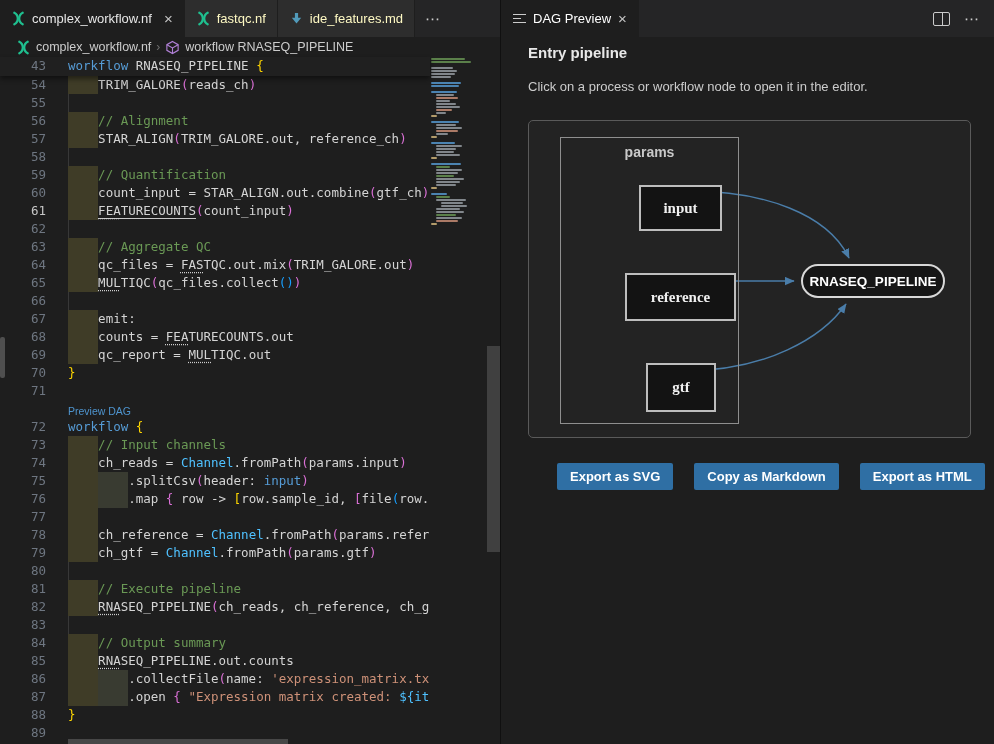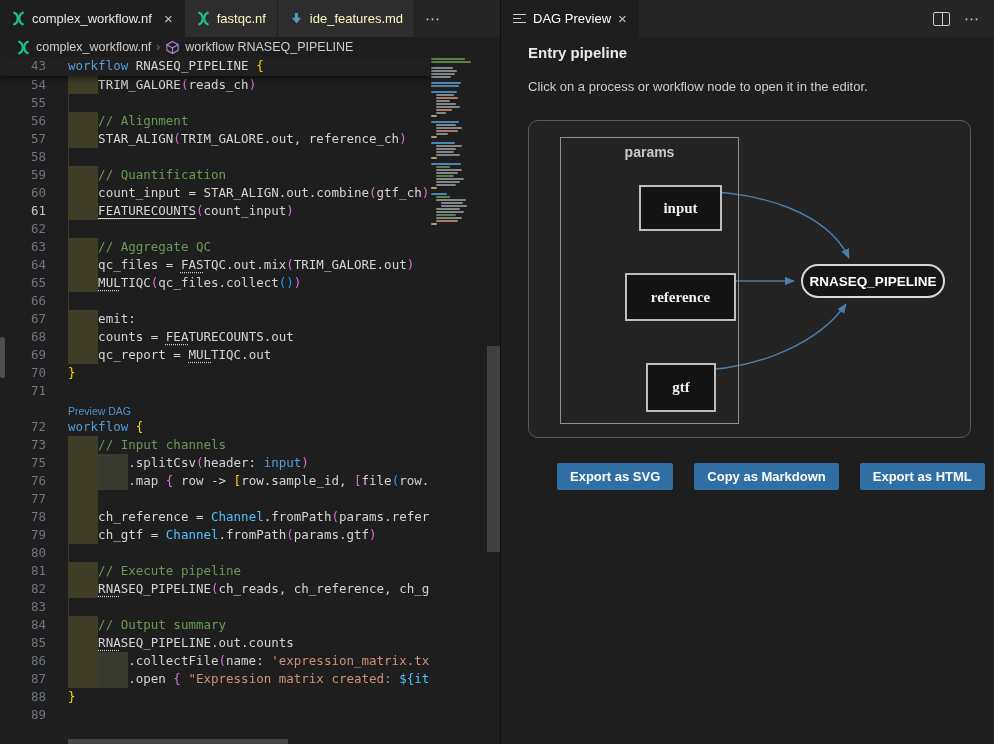--- a/index.html
+++ b/index.html
@@ -47,21 +47,21 @@
   #panel-tab{display:flex;align-items:center;gap:7px;padding:0 12px;background:#1e1e1e;color:#ffffff;font-size:13px;cursor:pointer;}
   #panel-actions{margin-left:auto;display:flex;align-items:center;gap:14px;padding-right:14px;color:#cccccc;}
   .icon-lines{display:inline-block;width:13px;}
   .icon-lines i{display:block;height:1.5px;background:#cccccc;margin:2.5px 0;}
   .icon-lines i:nth-child(2){width:8px;} .icon-lines i:nth-child(1),.icon-lines i:nth-child(3){width:13px;}
   .split-icon{width:15px;height:12px;border:1.2px solid #cccccc;border-radius:2px;position:relative;display:inline-block;}
   .split-icon:after{content:"";position:absolute;left:50%;top:0;bottom:0;width:1.2px;background:#cccccc;}
   .ellipsis{font-size:15px;letter-spacing:1px;cursor:pointer;}
   #panel-heading{position:absolute;left:27px;top:44px;font-size:15px;font-weight:700;color:#e8e8e8;}
   #panel-subtitle{position:absolute;left:27px;top:79px;font-size:13px;color:#cccccc;}
-  #dag{position:absolute;left:27px;top:120px;width:443px;height:318px;border:1.5px solid #5a5a5a;border-radius:10px;background:#232323;box-sizing:border-box;}
+  #dag{position:absolute;left:27px;top:120px;width:443px;height:318px;border:1.5px solid #5a5a5a;border-radius:5px;background:#232323;box-sizing:border-box;}
   #dag-cluster{position:absolute;left:31px;top:16px;width:179px;height:287px;border:1.5px solid #8f8f8f;box-sizing:border-box;}
   #dag-cluster .cluster-label{position:absolute;left:0;right:0;top:6px;text-align:center;font-size:14px;font-weight:700;color:#c9c9c9;}
   .dag-node{position:absolute;border:2.5px solid #bdbdbd;background:#131313;color:#f0f0f0;
             display:flex;align-items:center;justify-content:center;font-size:15px;font-weight:600;cursor:pointer;box-sizing:border-box;font-family:Liberation Serif, serif;}
   #node-input{left:78px;top:47px;width:83px;height:46px;}
   #node-reference{left:64px;top:135px;width:111px;height:48px;}
   #node-gtf{left:85px;top:225px;width:70px;height:49px;}
   #node-target{position:absolute;left:272px;top:143px;width:144px;height:34px;border:2.5px solid #d8d8d8;border-radius:17px;
                background:#161616;color:#ffffff;display:flex;align-items:center;justify-content:center;
                font-size:13.5px;font-weight:600;cursor:pointer;box-sizing:border-box;}
@@ -131,20 +131,21 @@
       <div class="row"><span class="band1"></span><span class="num">65</span><span class="code"><span class="tk-w">    </span><span class="tk-w tk-dotted">MUL</span><span class="tk-w">TIQC</span><span class="tk-p">(</span><span class="tk-w">qc_files.collect</span><span class="tk-b">()</span><span class="tk-p">)</span></span></div>
       <div class="row"><span class="guide1"></span><span class="num">66</span><span class="code"></span></div>
       <div class="row"><span class="band1"></span><span class="num">67</span><span class="code"><span class="tk-w">    emit:</span></span></div>
       <div class="row"><span class="band1"></span><span class="num">68</span><span class="code"><span class="tk-w">    counts = </span><span class="tk-w tk-dotted">FEA</span><span class="tk-w">TURECOUNTS.out</span></span></div>
       <div class="row"><span class="band1"></span><span class="num">69</span><span class="code"><span class="tk-w">    qc_report = </span><span class="tk-w tk-dotted">MUL</span><span class="tk-w">TIQC.out</span></span></div>
       <div class="row"><span class="num">70</span><span class="code"><span class="tk-y">}</span></span></div>
       <div class="row"><span class="num">71</span><span class="code"></span></div>
       <div class="row lens"><span class="lens-link">Preview DAG</span></div>
       <div class="row"><span class="num">72</span><span class="code"><span class="tk-k">workflow </span><span class="tk-y">{</span></span></div>
       <div class="row"><span class="band1"></span><span class="num">73</span><span class="code"><span class="tk-w">    </span><span class="tk-c">// Input channels</span></span></div>
+      <div class="row"><span class="band1"></span><span class="num">74</span><span class="code"><span class="tk-w">    ch_reads = </span><span class="tk-t">Channel</span><span class="tk-w">.fromPath</span><span class="tk-p">(</span><span class="tk-w">params.input</span><span class="tk-p">)</span></span></div>
       <div class="row"><span class="band1"></span><span class="band2"></span><span class="num">75</span><span class="code"><span class="tk-w">        .splitCsv</span><span class="tk-p">(</span><span class="tk-w">header: </span><span class="tk-k">input</span><span class="tk-p">)</span></span></div>
       <div class="row"><span class="band1"></span><span class="band2"></span><span class="num">76</span><span class="code"><span class="tk-w">        .map </span><span class="tk-p">{</span><span class="tk-w"> row -&gt; </span><span class="tk-y">[</span><span class="tk-w">row.sample_id, </span><span class="tk-p">[</span><span class="tk-w">file</span><span class="tk-b">(</span><span class="tk-w">row.fa</span></span></div>
       <div class="row"><span class="band1"></span><span class="num">77</span><span class="code"></span></div>
       <div class="row"><span class="band1"></span><span class="num">78</span><span class="code"><span class="tk-w">    ch_reference = </span><span class="tk-t">Channel</span><span class="tk-w">.fromPath</span><span class="tk-p">(</span><span class="tk-w">params.referen</span></span></div>
       <div class="row"><span class="band1"></span><span class="num">79</span><span class="code"><span class="tk-w">    ch_gtf = </span><span class="tk-t">Channel</span><span class="tk-w">.fromPath</span><span class="tk-p">(</span><span class="tk-w">params.gtf</span><span class="tk-p">)</span></span></div>
       <div class="row"><span class="guide1"></span><span class="num">80</span><span class="code"></span></div>
       <div class="row"><span class="band1"></span><span class="num">81</span><span class="code"><span class="tk-w">    </span><span class="tk-c">// Execute pipeline</span></span></div>
       <div class="row"><span class="band1"></span><span class="num">82</span><span class="code"><span class="tk-w">    </span><span class="tk-w tk-dotted">RNA</span><span class="tk-w">SEQ_PIPELINE</span><span class="tk-p">(</span><span class="tk-w">ch_reads, ch_reference, ch_gtf</span></span></div>
       <div class="row"><span class="guide1"></span><span class="num">83</span><span class="code"></span></div>
       <div class="row"><span class="band1"></span><span class="num">84</span><span class="code"><span class="tk-w">    </span><span class="tk-c">// Output summary</span></span></div>

